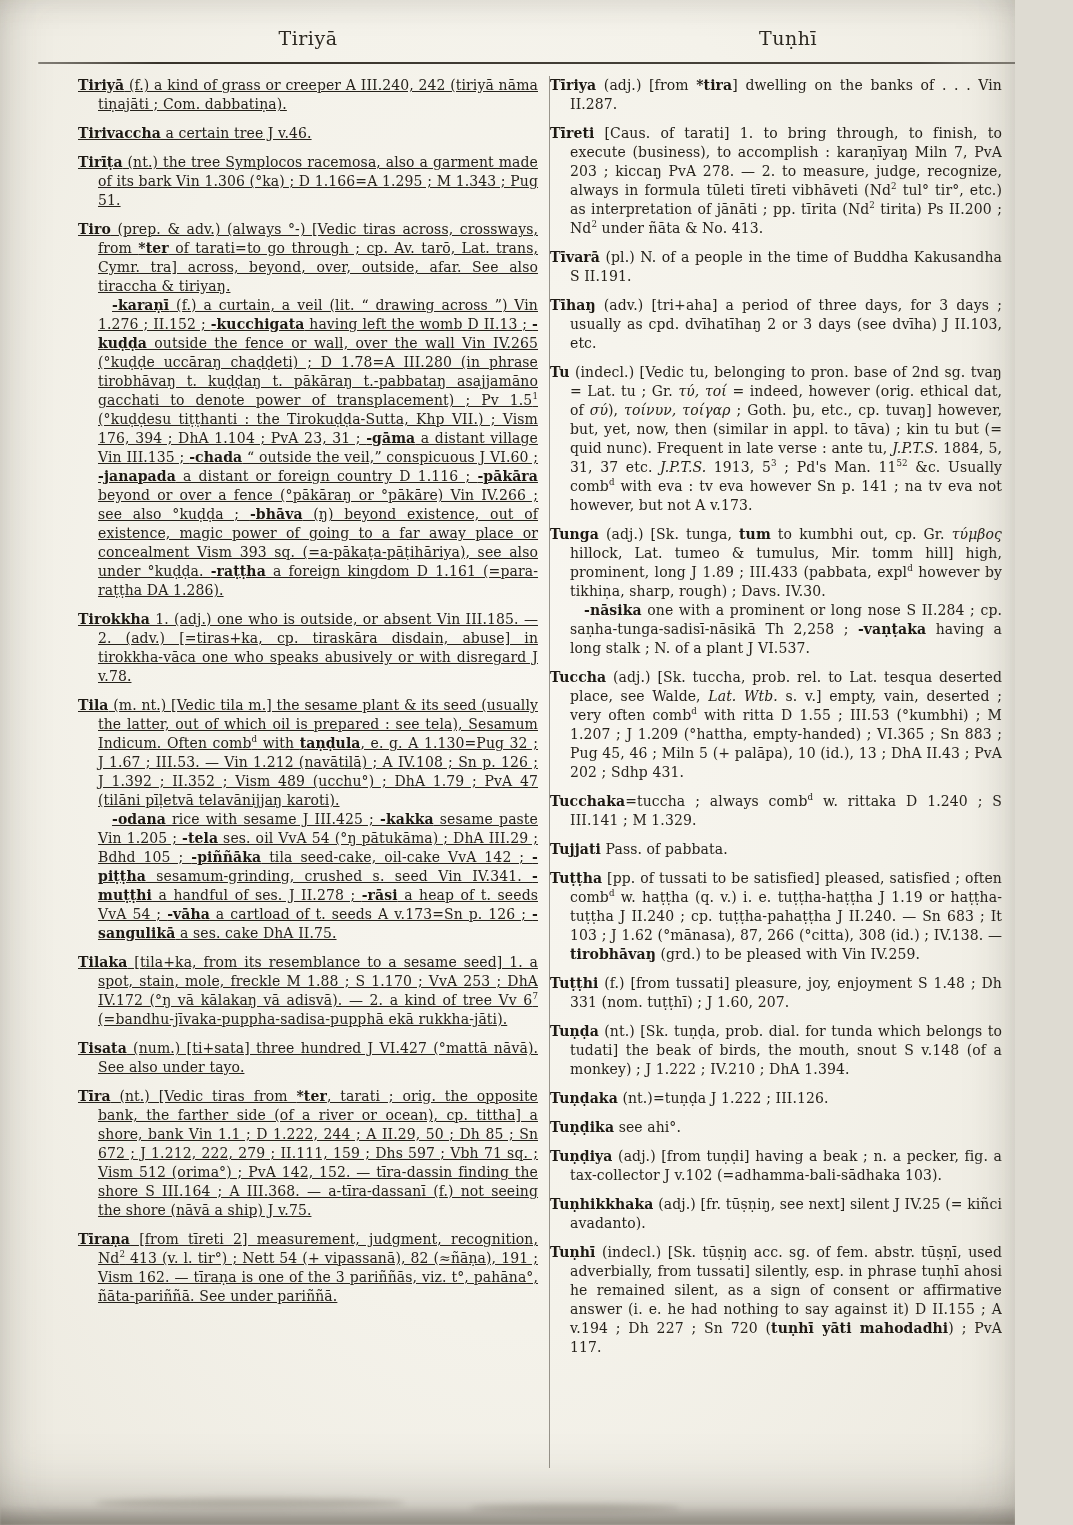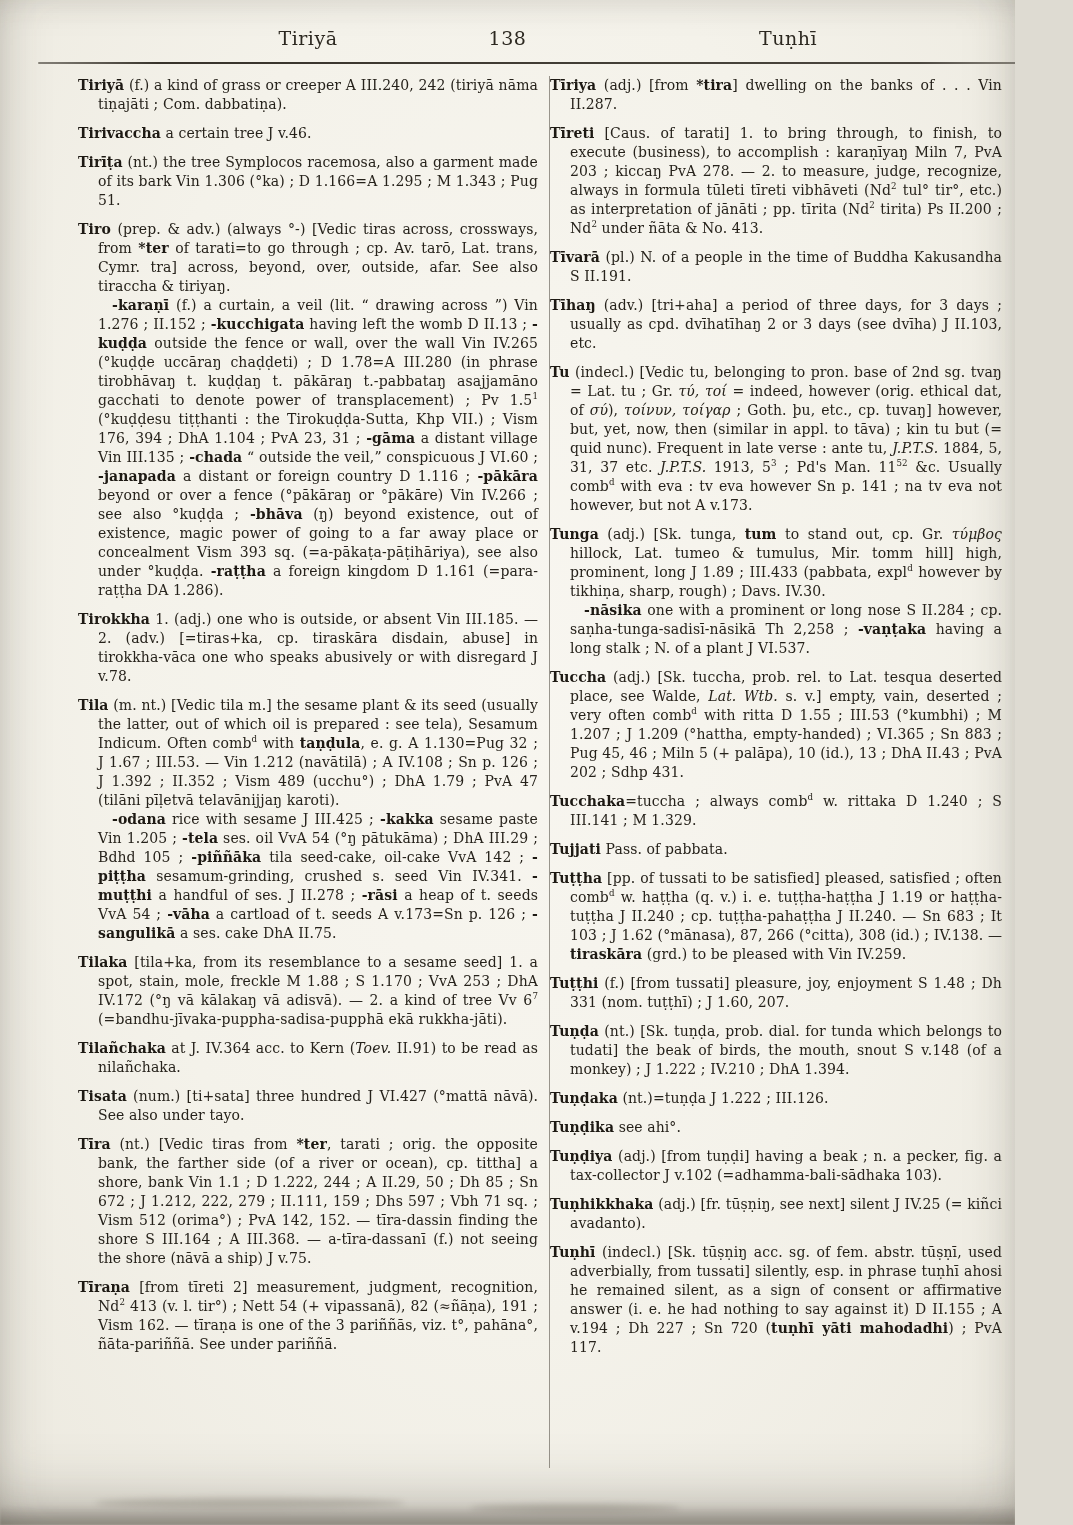--- a/index.html
+++ b/index.html
@@ -29,21 +29,21 @@
     position: absolute; top: 62px; left: 38px; width: 1000px; height: 2px;
     background: linear-gradient(to right, rgba(45,40,32,.55), rgba(45,40,32,.95) 12%, rgba(45,40,32,.85) 88%, rgba(45,40,32,.45));
     border-radius: 1px;
   }
   .column {
     position: absolute; top: 76px; width: 460px;
     font-size: 14px; line-height: 19px;
     text-align: justify;
     letter-spacing: .1px;
   }
-  #col-left  { left: 78px;  width: 460px; }
+  #col-left  { left: 78px;  width: 460px; text-decoration: underline; }
   #col-right { left: 550px; width: 452px; }
   .col-divider {
     position: absolute; left: 549px; top: 76px; width: 1px; height: 1392px;
     background: rgba(75,70,60,.55);
   }
   .entry { margin: 0 0 10px 0; padding-left: 20px; }
   .entry p { margin: 0; }
   .entry p.lead { text-indent: -20px; }
   .entry p.sub  { text-indent: 14px; }
   .entry b { font-weight: bold; color: #1d1913; }
@@ -63,21 +63,20 @@
     filter: blur(1px);
   }
 </style>
 </head>
 <body>
 
 <div class="page">
 
   <div class="running-head">
     <span class="rh-left">Tiriyā</span>
-    <span class="rh-page">138</span>
     <span class="rh-right">Tuṇhī</span>
   </div>
 
   <div class="head-rule"></div>
 
   <div class="column" id="col-left">
       <div class="entry">
         <p class="lead"><b>Tiriyā</b><span> (f.) a kind of grass or creeper A III.240, 242 (tiriyā nāma tiṇajāti ; Com. dabbatiṇa).</span></p>
       </div>
       <div class="entry">
@@ -94,23 +93,20 @@
         <p class="lead"><b>Tirokkha</b><span> 1. (adj.) one who is outside, or absent Vin III.185. — 2. (adv.) [=tiras+ka, cp. tiraskāra disdain, abuse] in tirokkha-vāca one who speaks abusively or with disregard J v.78.</span></p>
       </div>
       <div class="entry">
         <p class="lead"><b>Tila</b><span> (m. nt.) [Vedic tila m.] the sesame plant &amp; its seed (usually the latter, out of which oil is prepared : see tela), Sesamum Indicum.  Often comb</span><sup>d</sup><span> with </span><b>taṇḍula</b><span>, e. g. A 1.130=Pug 32 ; J 1.67 ; III.53. — Vin 1.212 (navātilā) ; A IV.108 ; Sn p. 126 ; J 1.392 ; II.352 ; Vism 489 (ucchu°) ; DhA 1.79 ; PvA 47 (tilāni pīḷetvā telavānijjaŋ karoti).</span></p>
         <p class="sub"><b>-odana</b><span> rice with sesame J III.425 ; </span><b>-kakka</b><span> sesame paste Vin 1.205 ; </span><b>-tela</b><span> ses. oil VvA 54 (°ŋ pātukāma) ; DhA III.29 ; Bdhd 105 ; </span><b>-piññāka</b><span> tila seed-cake, oil-cake VvA 142 ; </span><b>-piṭṭha</b><span> sesamum-grinding, crushed s. seed Vin IV.341.  </span><b>-muṭṭhi</b><span> a handful of ses. J II.278 ; </span><b>-rāsi</b><span> a heap of t. seeds VvA 54 ; </span><b>-vāha</b><span> a cartload of t. seeds A v.173=Sn p. 126 ; </span><b>-sangulikā</b><span> a ses. cake DhA II.75.</span></p>
       </div>
       <div class="entry">
         <p class="lead"><b>Tilaka</b><span> [tila+ka, from its resemblance to a sesame seed] 1. a spot, stain, mole, freckle M 1.88 ; S 1.170 ; VvA 253 ; DhA IV.172 (°ŋ vā kālakaŋ vā adisvā). — 2. a kind of tree Vv 6</span><sup>7</sup><span> (=bandhu-jīvaka-puppha-sadisa-pupphā ekā rukkha-jāti).</span></p>
       </div>
       <div class="entry">
-        <p class="lead"><b>Tilañchaka</b><span> at J. IV.364 acc. to Kern (</span><i>Toev.</i><span> II.91) to be read as nilañchaka.</span></p>
-      </div>
-      <div class="entry">
         <p class="lead"><b>Tisata</b><span> (num.) [ti+sata] three hundred J VI.427 (°mattā nāvā).  See also under tayo.</span></p>
       </div>
       <div class="entry">
         <p class="lead"><b>Tīra</b><span> (nt.) [Vedic tiras from </span><b>*ter</b><span>, tarati ; orig. the opposite bank, the farther side (of a river or ocean), cp. tittha] a shore, bank Vin 1.1 ; D 1.222, 244 ; A II.29, 50 ; Dh 85 ; Sn 672 ; J 1.212, 222, 279 ; II.111, 159 ; Dhs 597 ; Vbh 71 sq. ; Vism 512 (orima°) ; PvA 142, 152. — tīra-dassin finding the shore S III.164 ; A III.368. — a-tīra-dassanī (f.) not seeing the shore (nāvā a ship) J v.75.</span></p>
       </div>
       <div class="entry">
         <p class="lead"><b>Tīraṇa</b><span> [from tīreti 2] measurement, judgment, recognition, Nd</span><sup>2</sup><span> 413 (v. l. tir°) ; Nett 54 (+ vipassanā), 82 (≈ñāṇa), 191 ; Vism 162. — tīraṇa is one of the 3 pariññās, viz. t°, pahāna°, ñāta-pariññā.  See under pariññā.</span></p>
       </div>
     </div>
   <div class="col-divider"></div>
@@ -124,34 +120,34 @@
       <div class="entry">
         <p class="lead"><b>Tīvarā</b><span> (pl.) N. of a people in the time of Buddha Kakusandha S II.191.</span></p>
       </div>
       <div class="entry">
         <p class="lead"><b>Tīhaŋ</b><span> (adv.) [tri+aha] a period of three days, for 3 days ; usually as cpd. dvīhatīhaŋ 2 or 3 days (see dvīha) J II.103, etc.</span></p>
       </div>
       <div class="entry">
         <p class="lead"><b>Tu</b><span> (indecl.) [Vedic tu, belonging to pron. base of 2nd sg. tvaŋ = Lat. tu ; Gr. </span><i>τύ, τοί</i><span> = indeed, however (orig. ethical dat, of </span><i>σύ</i><span>), </span><i>τοίνυν, τοίγαρ</i><span> ; Goth. þu, etc., cp. tuvaŋ] however, but, yet, now, then (similar in appl. to tāva) ; kin tu but (= quid nunc).  Frequent in late verse : ante tu, </span><i>J.P.T.S.</i><span> 1884, 5, 31, 37 etc.  </span><i>J.P.T.S.</i><span> 1913, 5</span><sup>3</sup><span> ; Pd's Man. 11</span><sup>52</sup><span> &amp;c.  Usually comb</span><sup>d</sup><span> with eva : tv eva however Sn p. 141 ; na tv eva not however, but not A v.173.</span></p>
       </div>
       <div class="entry">
-        <p class="lead"><b>Tunga</b><span> (adj.) [Sk. tunga, </span><b>tum</b><span> to stand out, cp. Gr. </span><i>τύμβος</i><span> hillock, Lat. tumeo &amp; tumulus, Mir. tomm hill] high, prominent, long J 1.89 ; III.433 (pabbata, expl</span><sup>d</sup><span> however by tikhiṇa, sharp, rough) ; Davs. IV.30.</span></p>
+        <p class="lead"><b>Tunga</b><span> (adj.) [Sk. tunga, </span><b>tum</b><span> to kumbhi out, cp. Gr. </span><i>τύμβος</i><span> hillock, Lat. tumeo &amp; tumulus, Mir. tomm hill] high, prominent, long J 1.89 ; III.433 (pabbata, expl</span><sup>d</sup><span> however by tikhiṇa, sharp, rough) ; Davs. IV.30.</span></p>
         <p class="sub"><b>-nāsika</b><span> one with a prominent or long nose S II.284 ; cp. saṇha-tunga-sadisī-nāsikā Th 2,258 ; </span><b>-vaṇṭaka</b><span> having a long stalk ; N. of a plant J VI.537.</span></p>
       </div>
       <div class="entry">
         <p class="lead"><b>Tuccha</b><span> (adj.) [Sk. tuccha, prob. rel. to Lat. tesqua deserted place, see Walde, </span><i>Lat. Wtb.</i><span> s. v.] empty, vain, deserted ; very often comb</span><sup>d</sup><span> with ritta D 1.55 ; III.53 (°kumbhi) ; M 1.207 ; J 1.209 (°hattha, empty-handed) ; VI.365 ; Sn 883 ; Pug 45, 46 ; Miln 5 (+ palāpa), 10 (id.), 13 ; DhA II.43 ; PvA 202 ; Sdhp 431.</span></p>
       </div>
       <div class="entry">
         <p class="lead"><b>Tucchaka</b><span>=tuccha ; always comb</span><sup>d</sup><span> w. rittaka D 1.240 ; S III.141 ; M 1.329.</span></p>
       </div>
       <div class="entry">
         <p class="lead"><b>Tujjati</b><span> Pass. of pabbata.</span></p>
       </div>
       <div class="entry">
-        <p class="lead"><b>Tuṭṭha</b><span> [pp. of tussati to be satisfied] pleased, satisfied ; often comb</span><sup>d</sup><span> w. haṭṭha (q. v.) i. e. tuṭṭha-haṭṭha J 1.19 or haṭṭha-tuṭṭha J II.240 ; cp. tuṭṭha-pahaṭṭha J II.240. — Sn 683 ; It 103 ; J 1.62 (°mānasa), 87, 266 (°citta), 308 (id.) ; IV.138. — </span><b>tiraskāra</b><span> (grd.) to be pleased with Vin IV.259.</span></p>
+        <p class="lead"><b>Tuṭṭha</b><span> [pp. of tussati to be satisfied] pleased, satisfied ; often comb</span><sup>d</sup><span> w. haṭṭha (q. v.) i. e. tuṭṭha-haṭṭha J 1.19 or haṭṭha-tuṭṭha J II.240 ; cp. tuṭṭha-pahaṭṭha J II.240. — Sn 683 ; It 103 ; J 1.62 (°mānasa), 87, 266 (°citta), 308 (id.) ; IV.138. — </span><b>tirobhāvaŋ</b><span> (grd.) to be pleased with Vin IV.259.</span></p>
       </div>
       <div class="entry">
         <p class="lead"><b>Tuṭṭhi</b><span> (f.) [from tussati] pleasure, joy, enjoyment S 1.48 ; Dh 331 (nom. tuṭṭhī) ; J 1.60, 207.</span></p>
       </div>
       <div class="entry">
         <p class="lead"><b>Tuṇḍa</b><span> (nt.) [Sk. tuṇḍa, prob. dial. for tunda which belongs to tudati] the beak of birds, the mouth, snout S v.148 (of a monkey) ; J 1.222 ; IV.210 ; DhA 1.394.</span></p>
       </div>
       <div class="entry">
         <p class="lead"><b>Tuṇḍaka</b><span> (nt.)=tuṇḍa J 1.222 ; III.126.</span></p>
       </div>

